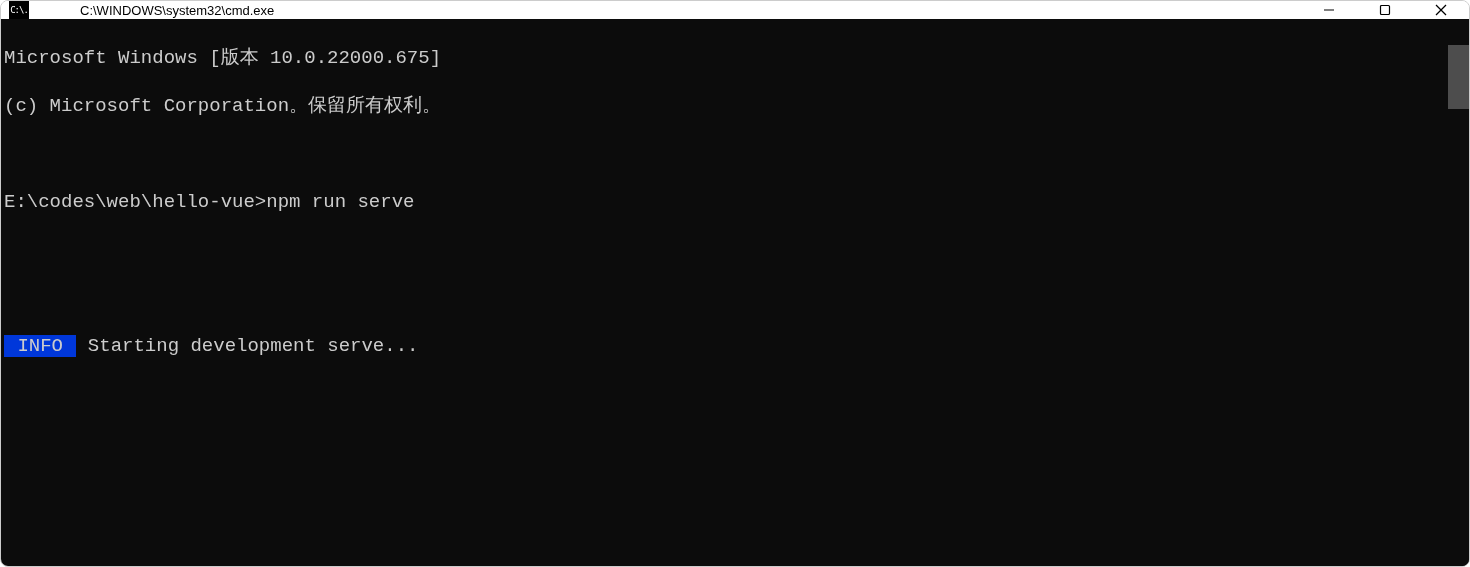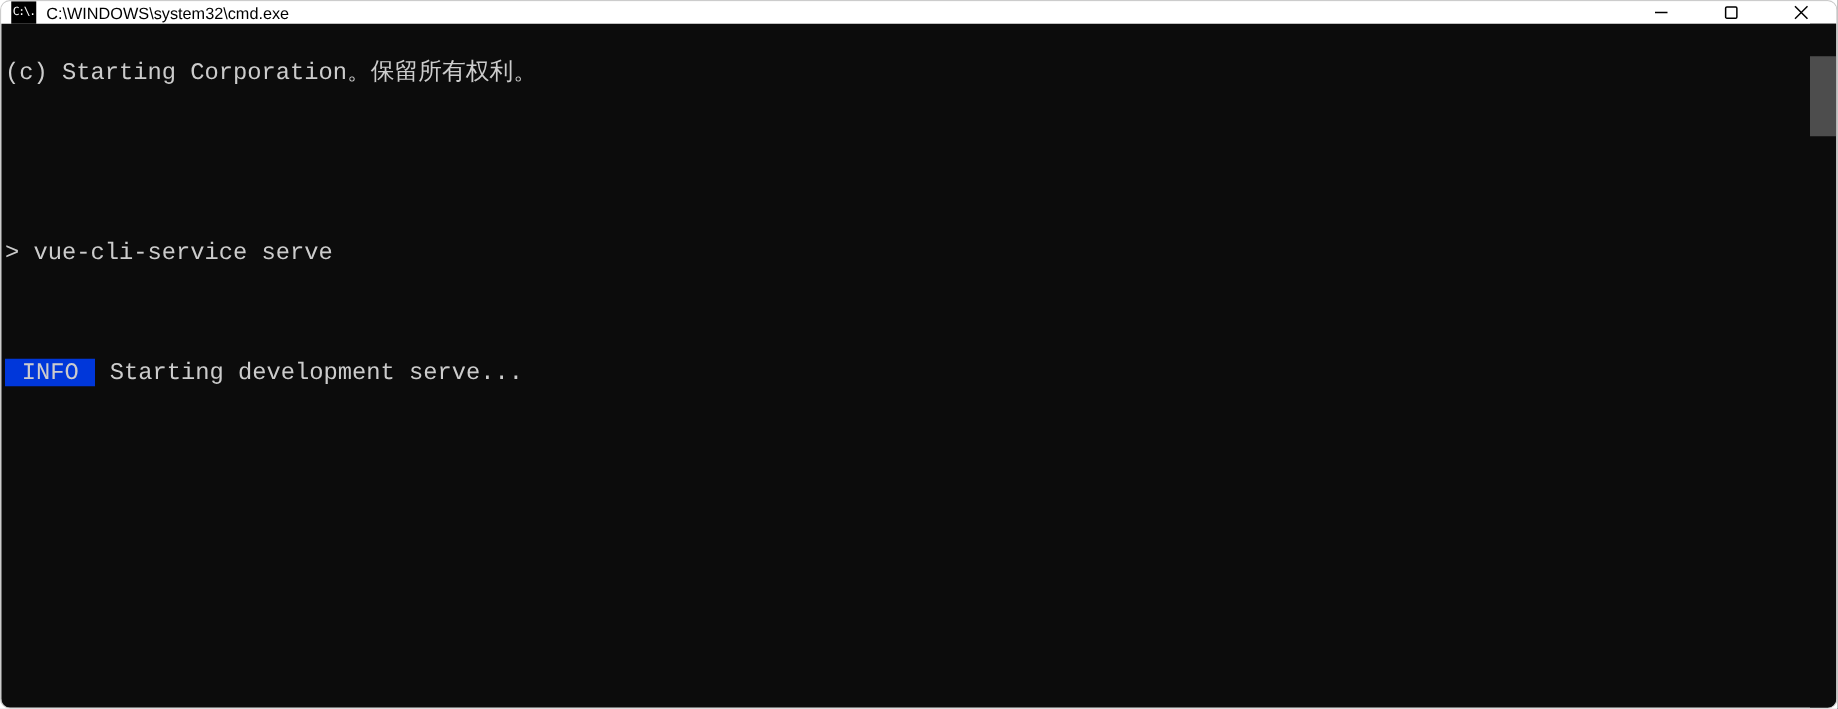--- a/index.html
+++ b/index.html
@@ -1,21 +1,21 @@
 <!DOCTYPE html>
 <html><head>
   <meta charset="utf-8">
   <style>
     * { margin: 0; padding: 0; box-sizing: border-box; }
     html, body { width: 1470px; height: 567px; font-family: "Segoe UI", sans-serif; background: #fff; overflow: hidden; }
     .window { width: 1470px; height: 567px; border: 1px solid #ccc; border-radius: 8px; overflow: hidden; display: flex; flex-direction: column; background: #fff; }
     .titlebar { height: 40px; display: flex; align-items: center; background: #fff; padding-left: 8px; }
     .app-icon { width: 20px; height: 18px; background: #000; display: flex; align-items: center; justify-content: center; margin-right: 8px; }
     .app-icon-inner { font-size: 9px; color: #fff; font-family: Consolas, monospace; letter-spacing: -1px; }
-    .title-text { font-size: 13px; color: #000; }
+    .title-text { font-size: 13px; color: #000; margin-left: 43px; }
     .win-controls { margin-left: auto; display: flex; height: 100%; }
     .win-btn { width: 56px; display: flex; align-items: center; justify-content: center; cursor: default; }
     .win-btn svg { width: 12px; height: 12px; stroke: #000; fill: none; stroke-width: 1.2; }
     .terminal-wrap { position: relative; flex: 1; display: flex; background: #0c0c0c; font-family: "NSimSun", "SimSun", Consolas, "Courier New", monospace; font-size: 19px; line-height: 24px; color: #cccccc; }
     .terminal { flex: 1; padding: 3px 0 0 3px; white-space: pre; overflow: hidden; position: relative; }
     .scrollbar { width: 21px; background: #0c0c0c; display: flex; flex-direction: column; }
     .scroll-thumb { width: 100%; background: #4d4d4d; }
     .line { min-height: 24px; display: block; }
     .badge-info { background: #0037da; color: #cccccc; padding: 0 2px; text-align: right; }
   </style>
@@ -43,24 +43,25 @@
         <svg viewBox="0 0 12 12">
             <line x1="1" y1="1" x2="11" y2="11"></line>
             <line x1="11" y1="1" x2="1" y2="11"></line>
           </svg>
       </div>
     </div>
   </div>
 
   <div class="terminal-wrap">
     <div class="terminal">
-<span class="line">(c) Starting Corporation。保留所有权利。</span>
+<span class="line">Microsoft Windows [版本 10.0.22000.675]</span>
+<span class="line">(c) Microsoft Corporation。保留所有权利。</span>
 <span class="line"> </span>
+<span class="line"><span>E:\codes\web\hello-vue&gt;</span><span>npm run serve</span></span>
 <span class="line"> </span>
-<span class="line">&gt; vue-cli-service serve</span>
 <span class="line"> </span>
 <span class="line"><span class="badge-info"> INFO </span><span> Starting development serve...</span></span>
 <span class="line"> </span>
 <span class="line"> </span>
 
 
 
 
 
 

